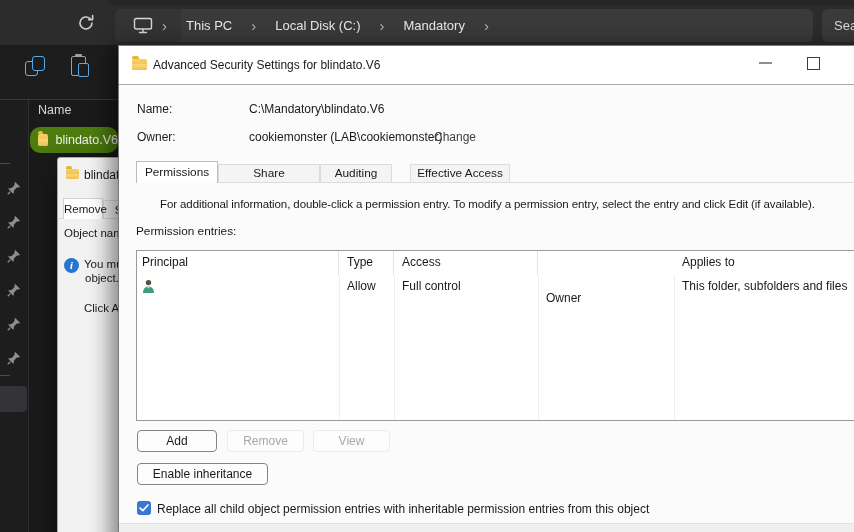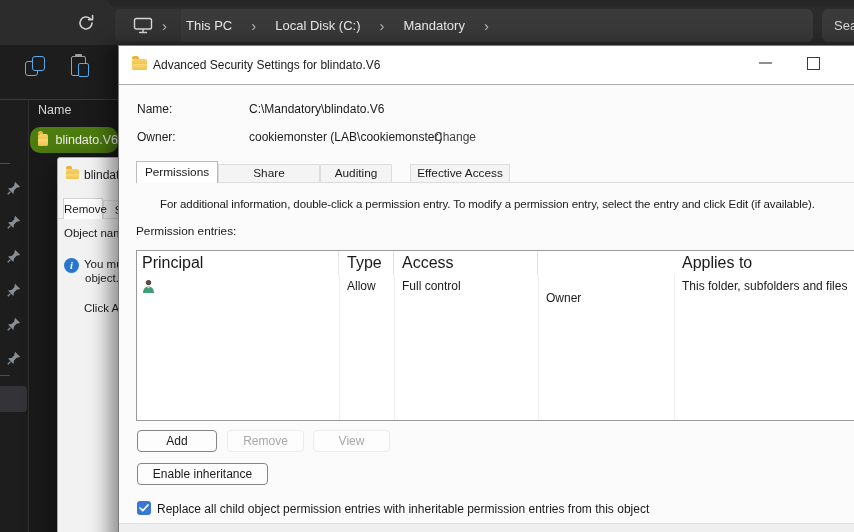--- a/index.html
+++ b/index.html
@@ -75,21 +75,21 @@
   .stab.inactive{top:118px;height:18px;background:#f4f4f4;border:1px solid #dcdcdc;border-bottom:none;
     line-height:17px;}
   .stab-line{position:absolute;left:17px;top:136px;width:870px;height:1px;background:#dcdcdc;}
 
   .instruction{position:absolute;left:17px;top:152px;font-size:11.5px;white-space:nowrap;letter-spacing:-0.1px;padding-left:24px;}
   .entries-label{position:absolute;left:17px;top:178px;font-size:11.8px;}
 
   .perm-table{position:absolute;left:17px;top:204px;width:860px;height:171px;background:#fff;
     border:1px solid #9a9a9a;box-sizing:border-box;}
   .pt-header{position:absolute;left:0;top:0;width:100%;height:24px;display:flex;background:#fff;}
-  .pt-hcell{box-sizing:border-box;font-size:16px;color:#1a1a1a;line-height:23px;padding-left:8px;
+  .pt-hcell{box-sizing:border-box;font-size:12px;color:#1a1a1a;line-height:23px;padding-left:8px;
     border-right:1px solid #e3e3e3;white-space:nowrap;overflow:hidden;}
   .pt-colline{position:absolute;top:0;width:1px;height:100%;background:#efefef;}
   .pt-row{position:absolute;left:0;top:24px;width:100%;height:22px;display:flex;align-items:center;}
   .pt-cell{box-sizing:border-box;font-size:12px;color:#1a1a1a;padding-left:8px;white-space:nowrap;
     overflow:hidden;text-overflow:clip;}
   .c1{width:202px;}.c2{width:55px;}.c3{width:144px;}.c4{width:136px;margin-top:24px;}.c5{flex:1;}
   .principal-cell{display:flex;align-items:center;gap:5px;padding-left:5px;}
 
   .btn{position:absolute;height:22px;box-sizing:border-box;border-radius:4px;background:#fdfdfd;
     font-size:12px;text-align:center;line-height:20px;font-family:"Liberation Sans",sans-serif;}

